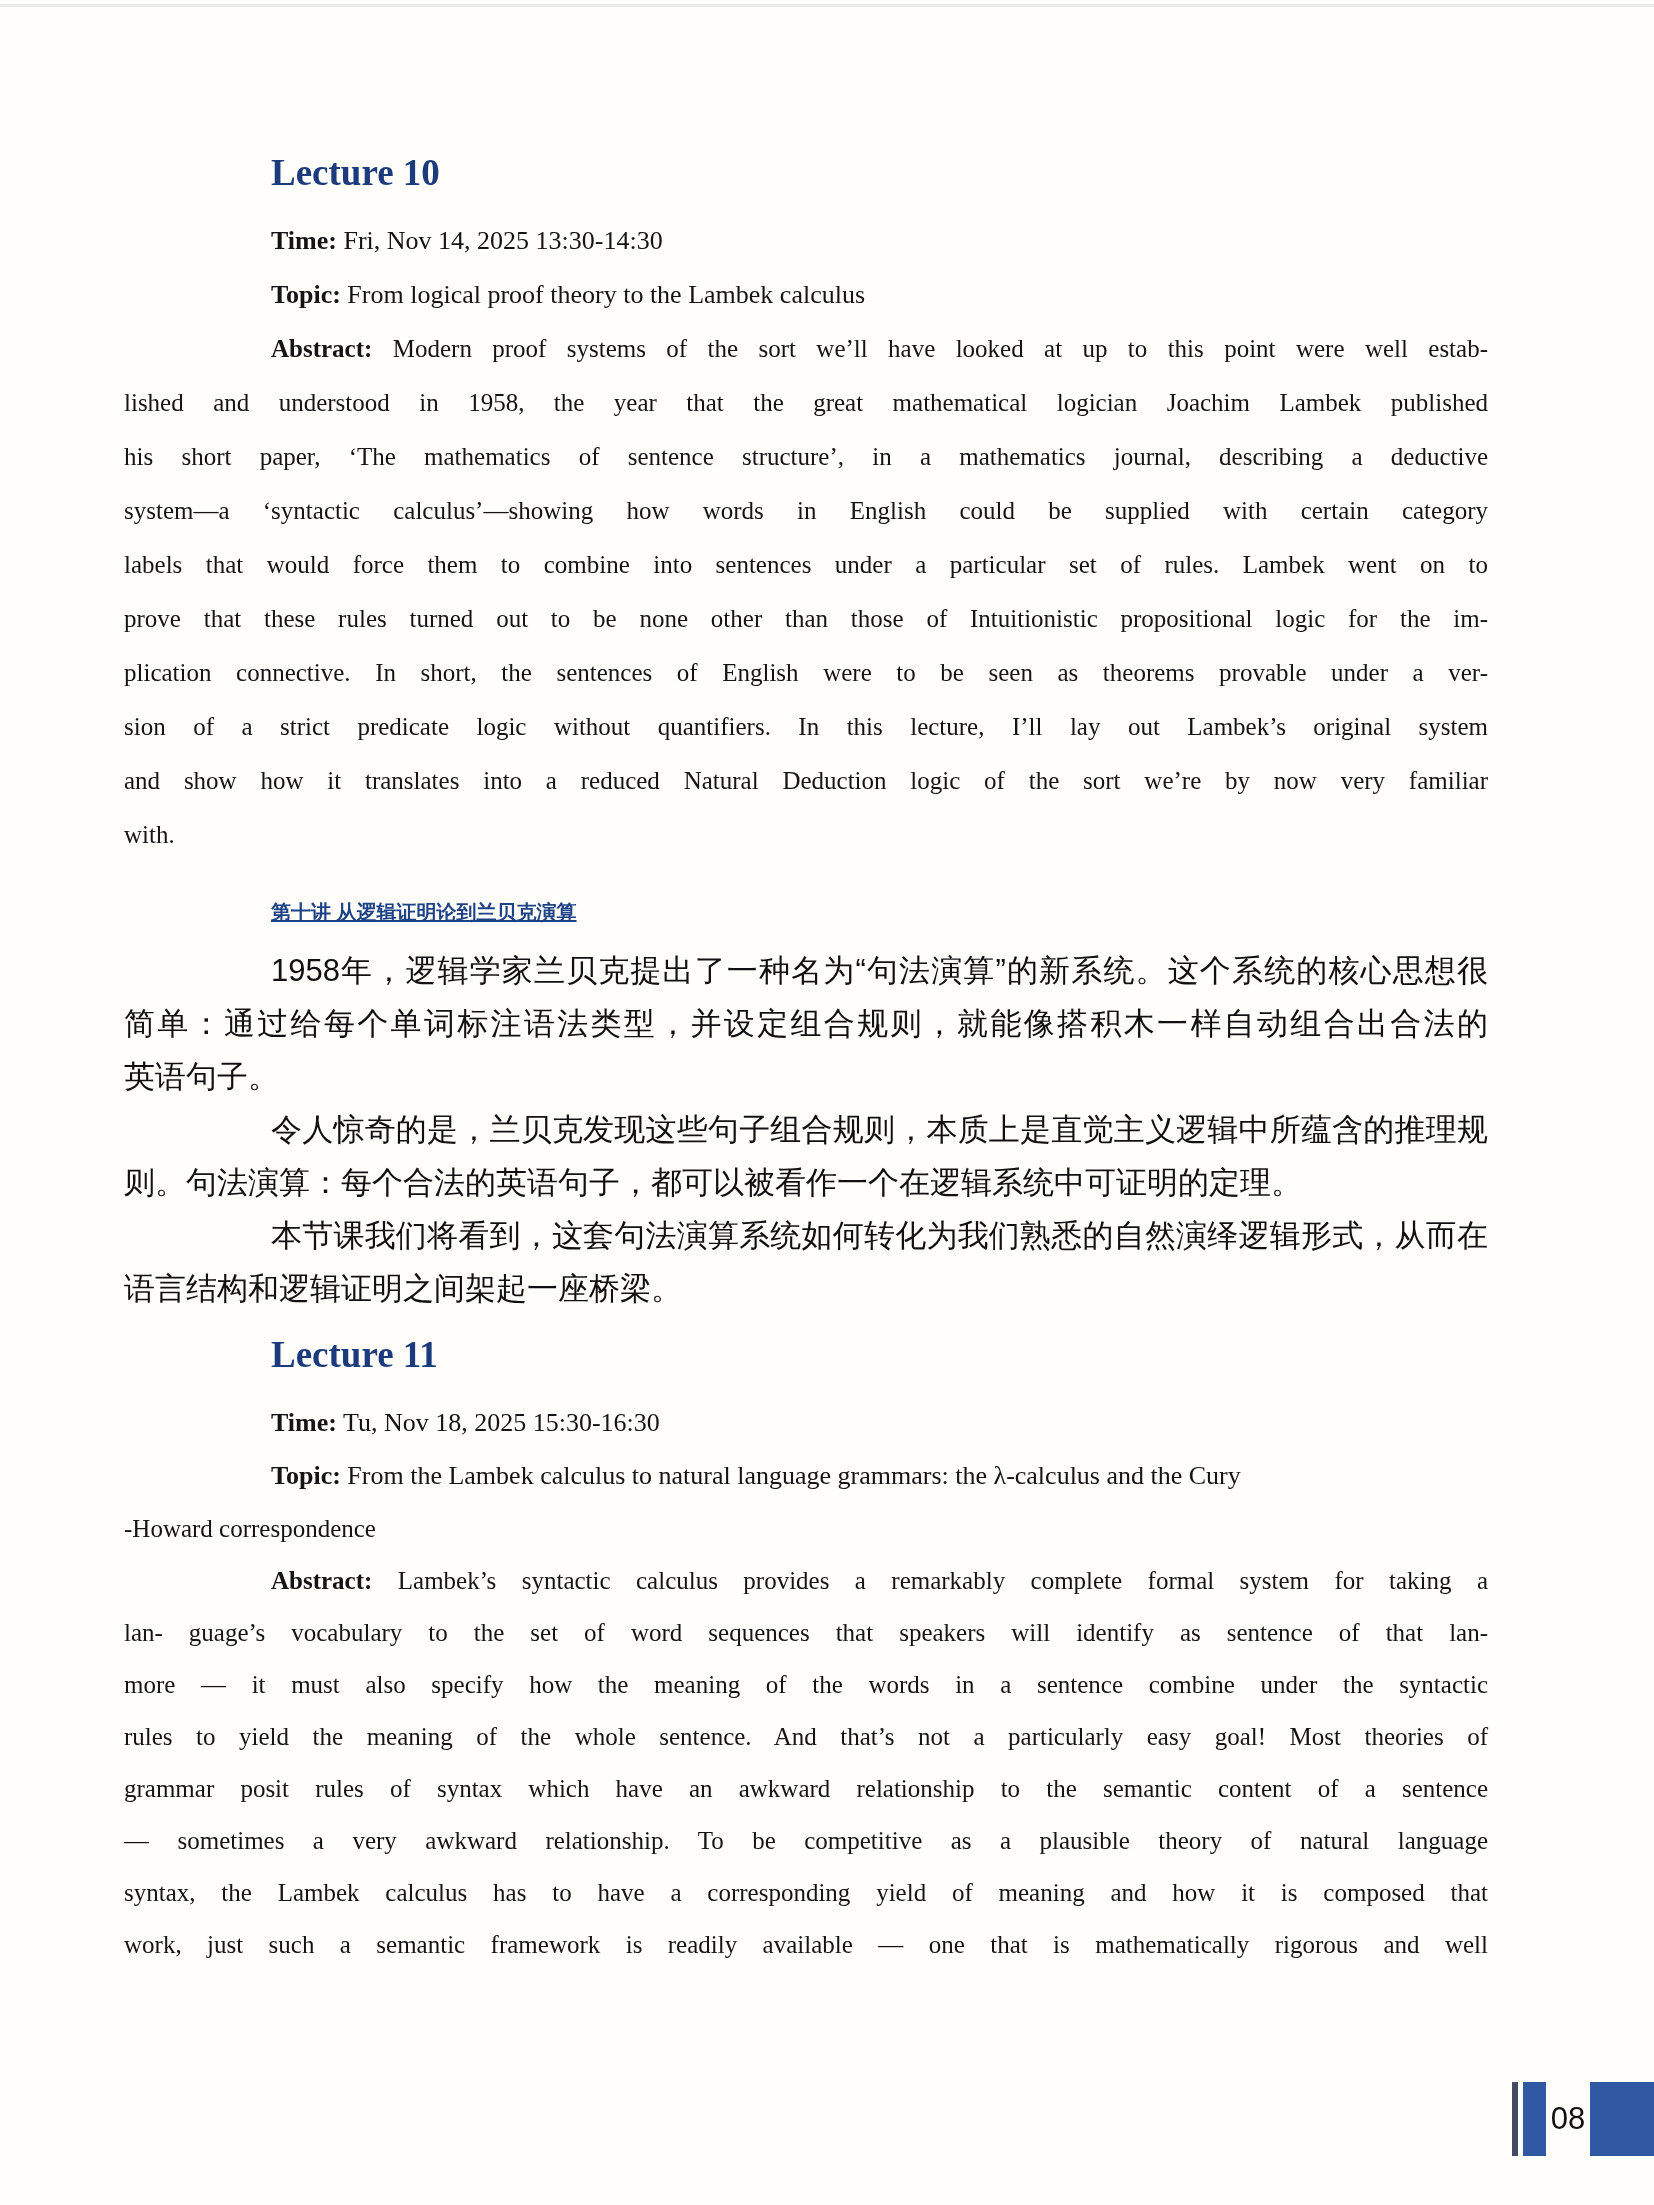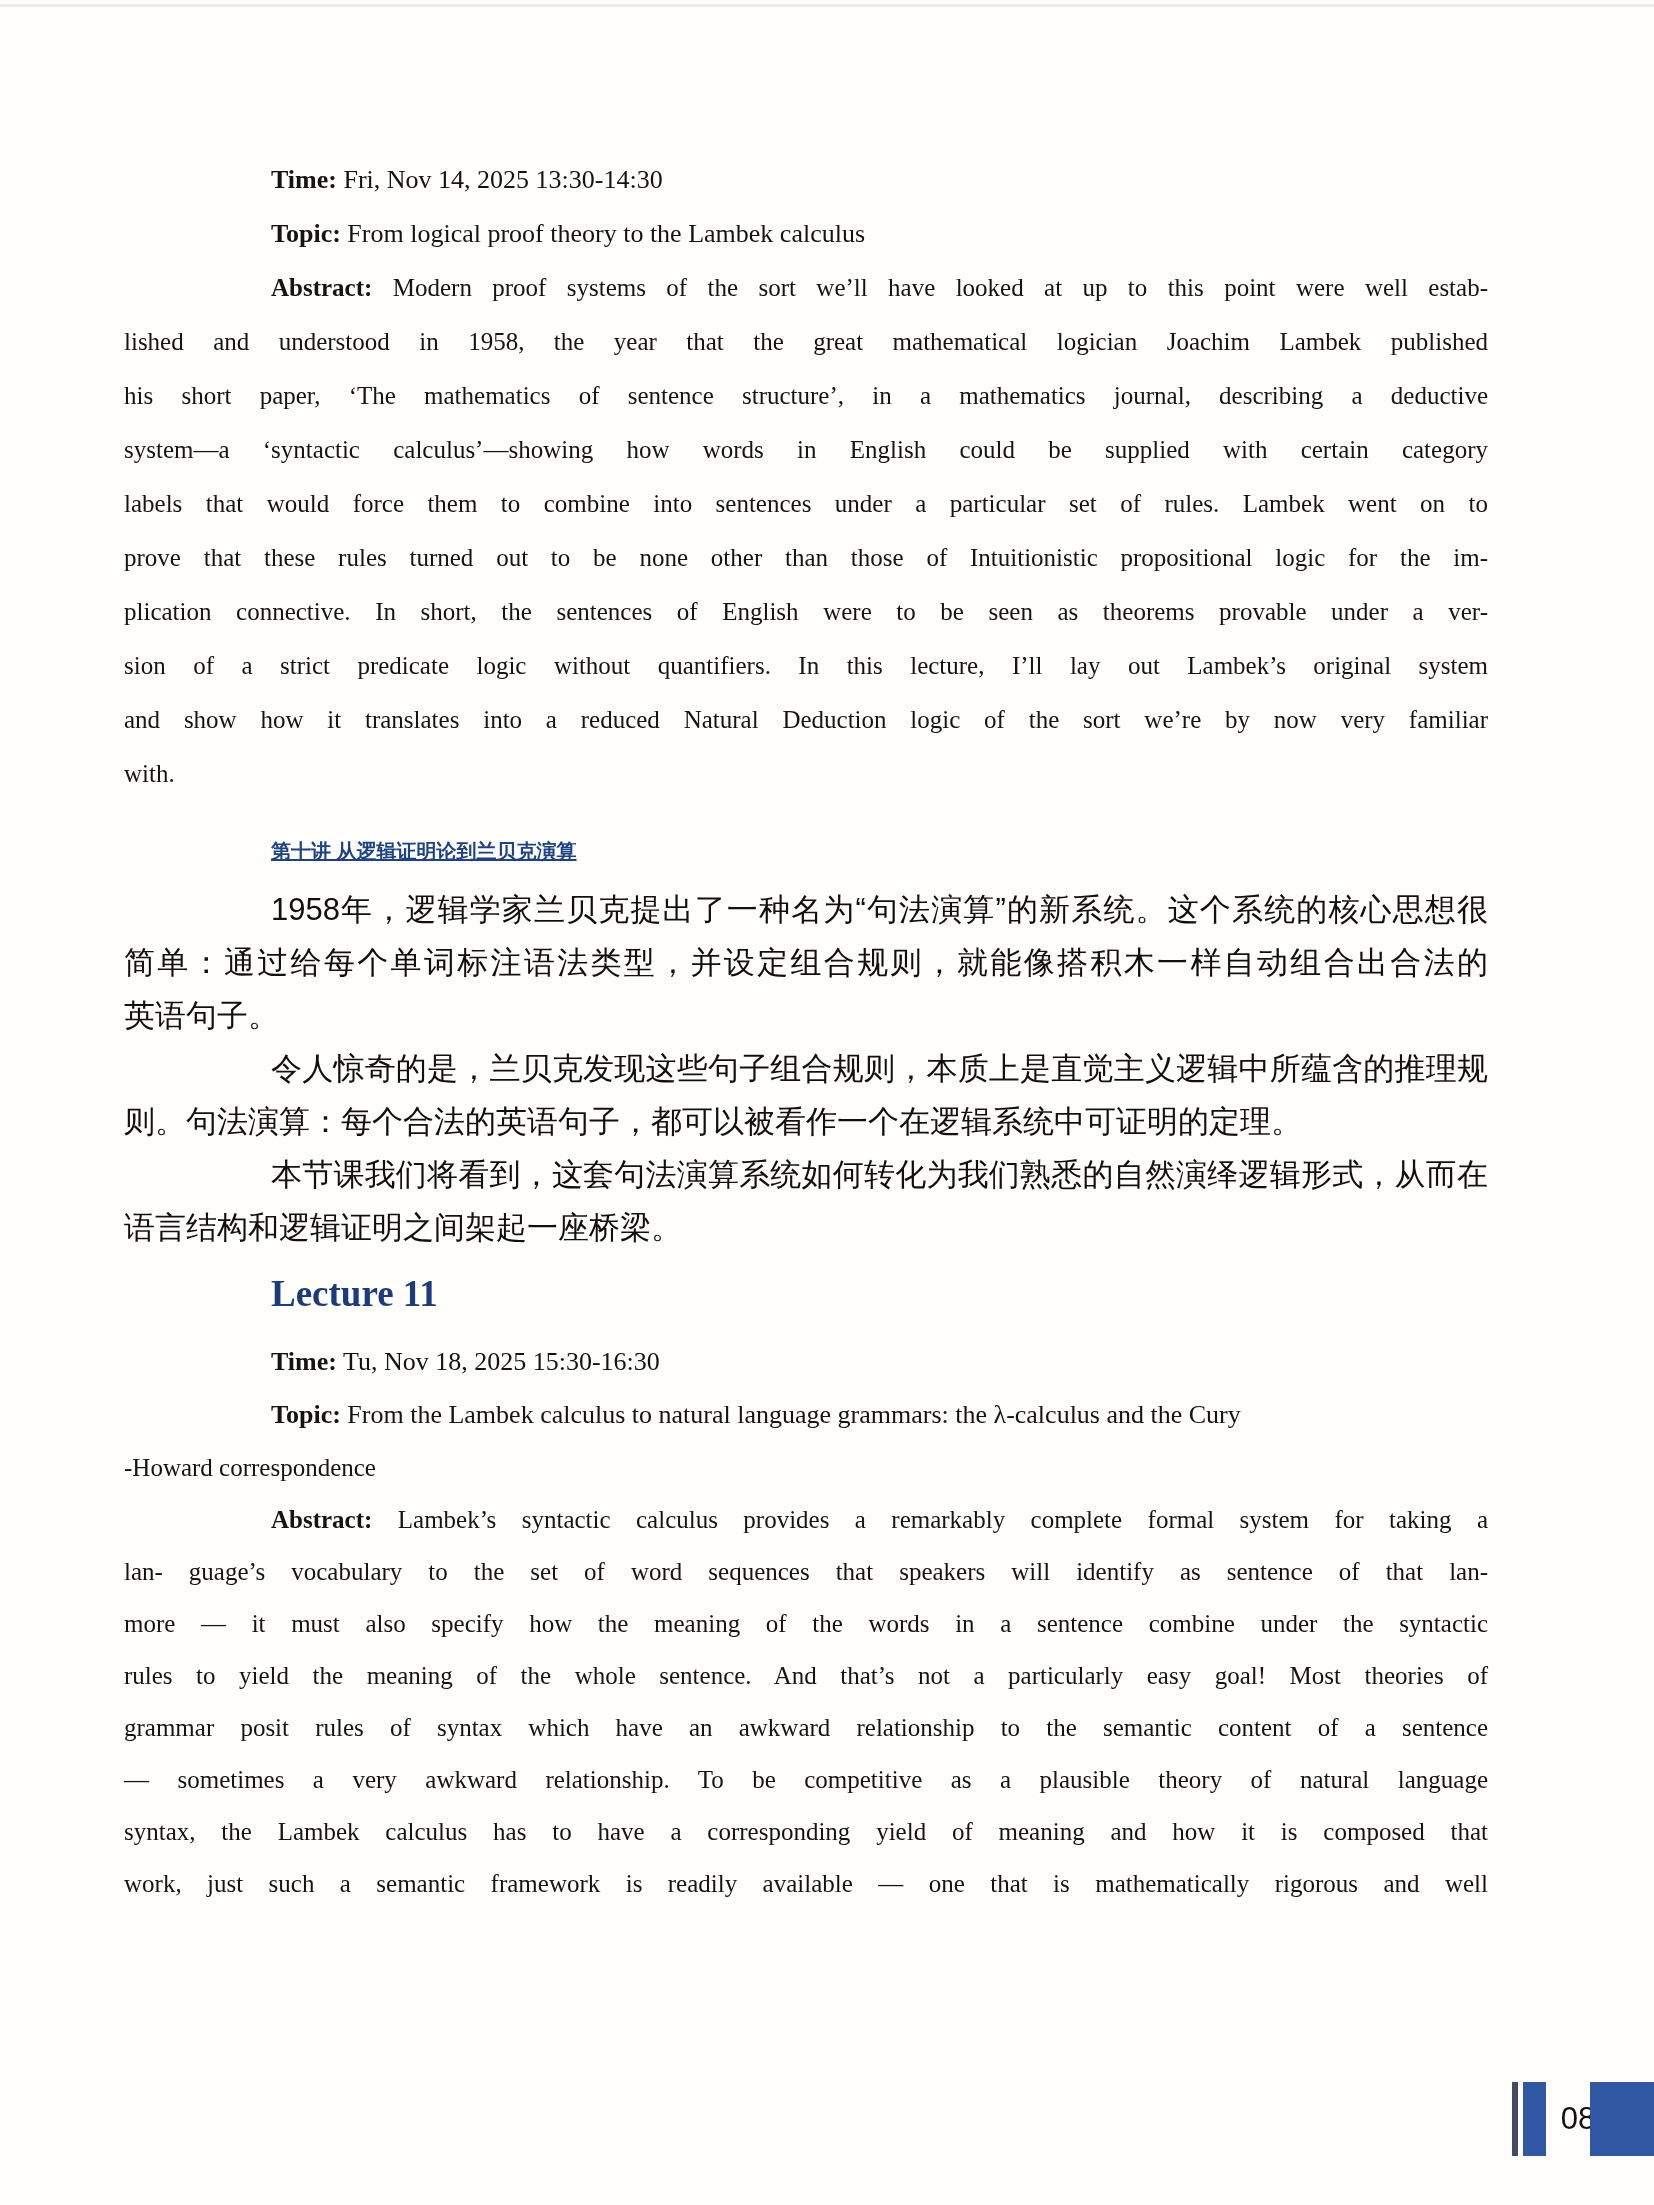--- a/index.html
+++ b/index.html
@@ -69,35 +69,36 @@
     background: var(--footer_bar_dark, #414b66);
   }
   .bar-thick {
     position: absolute; left: 1523px; top: 0; width: 22.6px; height: 74px;
     background: var(--footer_bar, #3158a3);
   }
   .page-num {
     position: absolute; left: 1548px; top: 0; width: 40px; height: 74px;
     display: flex; align-items: center; justify-content: center;
     font-family: "Liberation Sans", "DejaVu Sans", sans-serif;
-    font-size: 31px; color: #111; margin-left: 10px;
+    font-size: 31px; color: #111;
   }
   .bar-wide {
     position: absolute; left: 1590px; top: 0; width: 65px; height: 74px;
     background: var(--footer_bar, #3158a3);
   }
 </style>
 </head>
 <body>
 
 <div class="top-rule"></div>
 
 <div class="page">
 
   <section>
+    <h1 class="lec-title">Lecture 10</h1>
 
     <p class="meta"><b>Time:</b><span> Fri, Nov 14, 2025 13:30-14:30</span></p>
 
     <p class="meta"><b>Topic:</b><span> From logical proof theory to the Lambek calculus</span></p>
 
     <div class="abstract">
       <div class="jline indent"><b>Abstract:</b><span> Modern proof systems of the sort we’ll have looked at up to this point were well estab-</span></div>
       <div>
           <div class="jline">lished and understood in 1958, the year that the great mathematical logician Joachim Lambek published</div>
           <div class="jline">his short paper, ‘The mathematics of sentence structure’, in a mathematics journal, describing a deductive</div>

